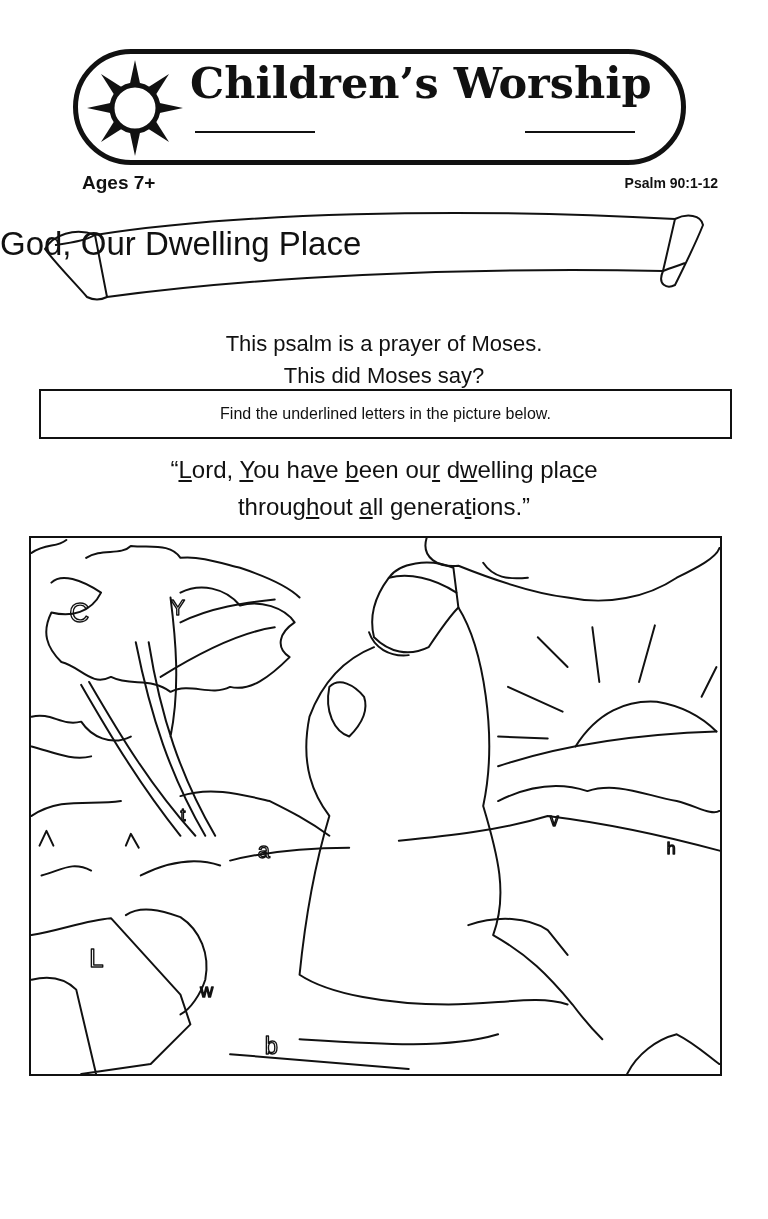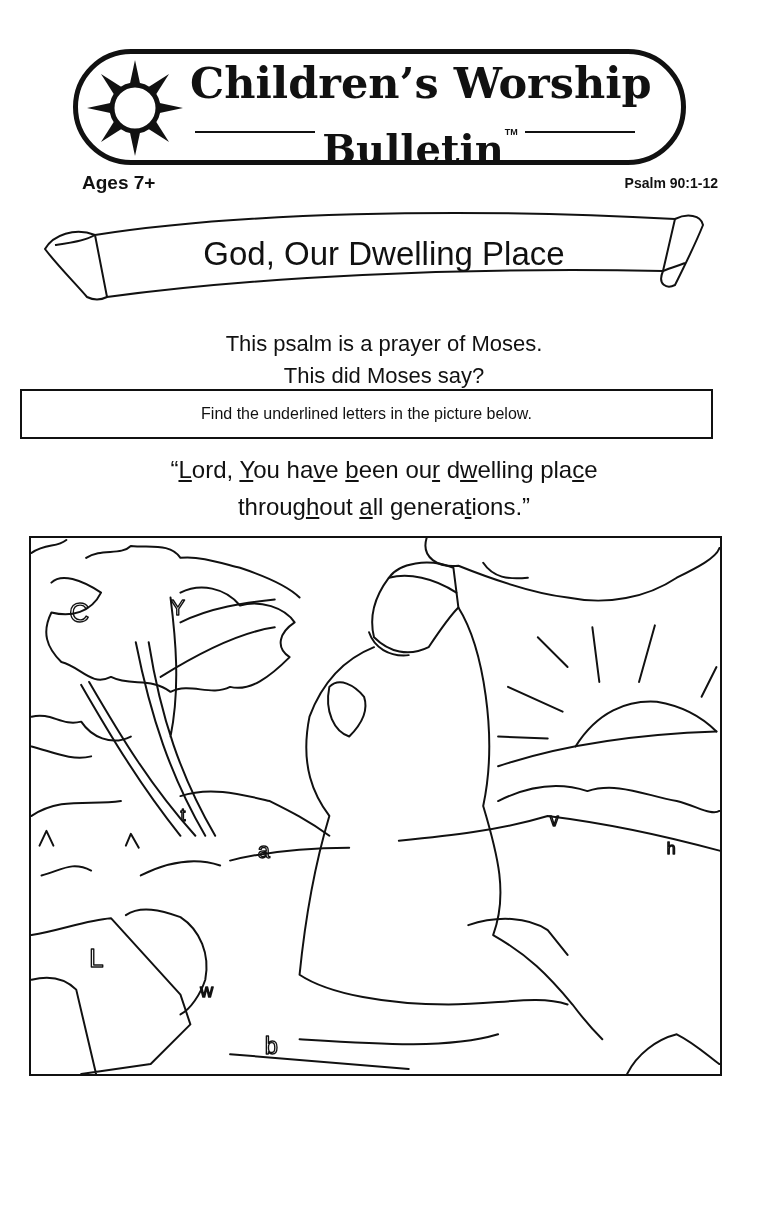--- a/index.html
+++ b/index.html
@@ -21,26 +21,26 @@
   .brand-sub {
     position: absolute; left: 125px; top: 0; width: 200px; text-align: center;
     font-family: "DejaVu Serif", serif; font-weight: bold; font-size: 40px; line-height: 48px;
   }
   .brand-sub sup { font-size: 9px; font-family: "Liberation Sans", sans-serif; vertical-align: 28px; margin-left: 1px; }
 
   .ages { position: absolute; left: 82px; top: 172px; font-weight: bold; font-size: 19px; }
   .psalm-ref { position: absolute; right: 50px; top: 175px; font-weight: bold; font-size: 14px; }
 
   .banner { position: absolute; left: 35px; top: 205px; width: 675px; height: 100px; }
-  .banner-title { position: absolute; left: 0; top: 234px; width: 768px; text-align: center; font-size: 33px; line-height: 40px; }
+  .banner-title { position: absolute; left: 0; top: 224px; width: 768px; font-size: 33px; line-height: 40px; }
 
   .intro { position: absolute; left: 0; top: 328px; width: 768px; text-align: center; font-size: 22px; line-height: 32px; }
 
   .instruction-box {
-    position: absolute; left: 20px; top: 389px; width: 693px; height: 50px; box-sizing: border-box;
+    position: absolute; left: 39px; top: 389px; width: 693px; height: 50px; box-sizing: border-box;
     border: 2px solid #111; text-align: center; font-size: 16px; line-height: 46px;
   }
 
   .verse { position: absolute; left: 0; top: 451px; width: 768px; text-align: center; font-size: 24px; line-height: 37px; }
   .verse u { text-decoration: underline; text-underline-offset: 2px; }
 
   .picture {
     position: absolute; left: 29px; top: 536px; width: 693px; height: 540px; box-sizing: border-box;
     border: 2px solid #111; overflow: hidden;
   }
@@ -62,21 +62,20 @@
     <polygon points="84,16 70,38 62,30"></polygon>
     <polygon points="16,84 30,62 38,70"></polygon>
     <polygon points="84,84 62,70 70,62"></polygon>
   </g>
   <circle cx="50" cy="50" r="23" fill="#fff" stroke="#111" stroke-width="5"></circle>
 </svg>
 
 <div class="brand-title">Children’s Worship</div>
 <div class="brand-sub-row">
   <div class="rule l"></div>
-  <div class="brand-sub"><span>Bulletin</span><sup>TM</sup></div>
   <div class="rule r"></div>
 </div>
 
 <div class="ages">Ages 7+</div>
 <div class="psalm-ref">Psalm 90:1-12</div>
 
 <svg class="banner" viewBox="0 0 675 100">
   <path d="M60,30 C200,8 420,2 640,14 L628,66 C420,62 220,72 72,92 Z" fill="#fff" stroke="#111" stroke-width="2"></path>
   <path d="M60,30 C40,22 18,30 10,44 C22,60 40,78 52,92 C60,96 68,94 72,92" fill="none" stroke="#111" stroke-width="2"></path>
   <path d="M20,40 C34,38 50,36 60,30" fill="none" stroke="#111" stroke-width="2"></path>

